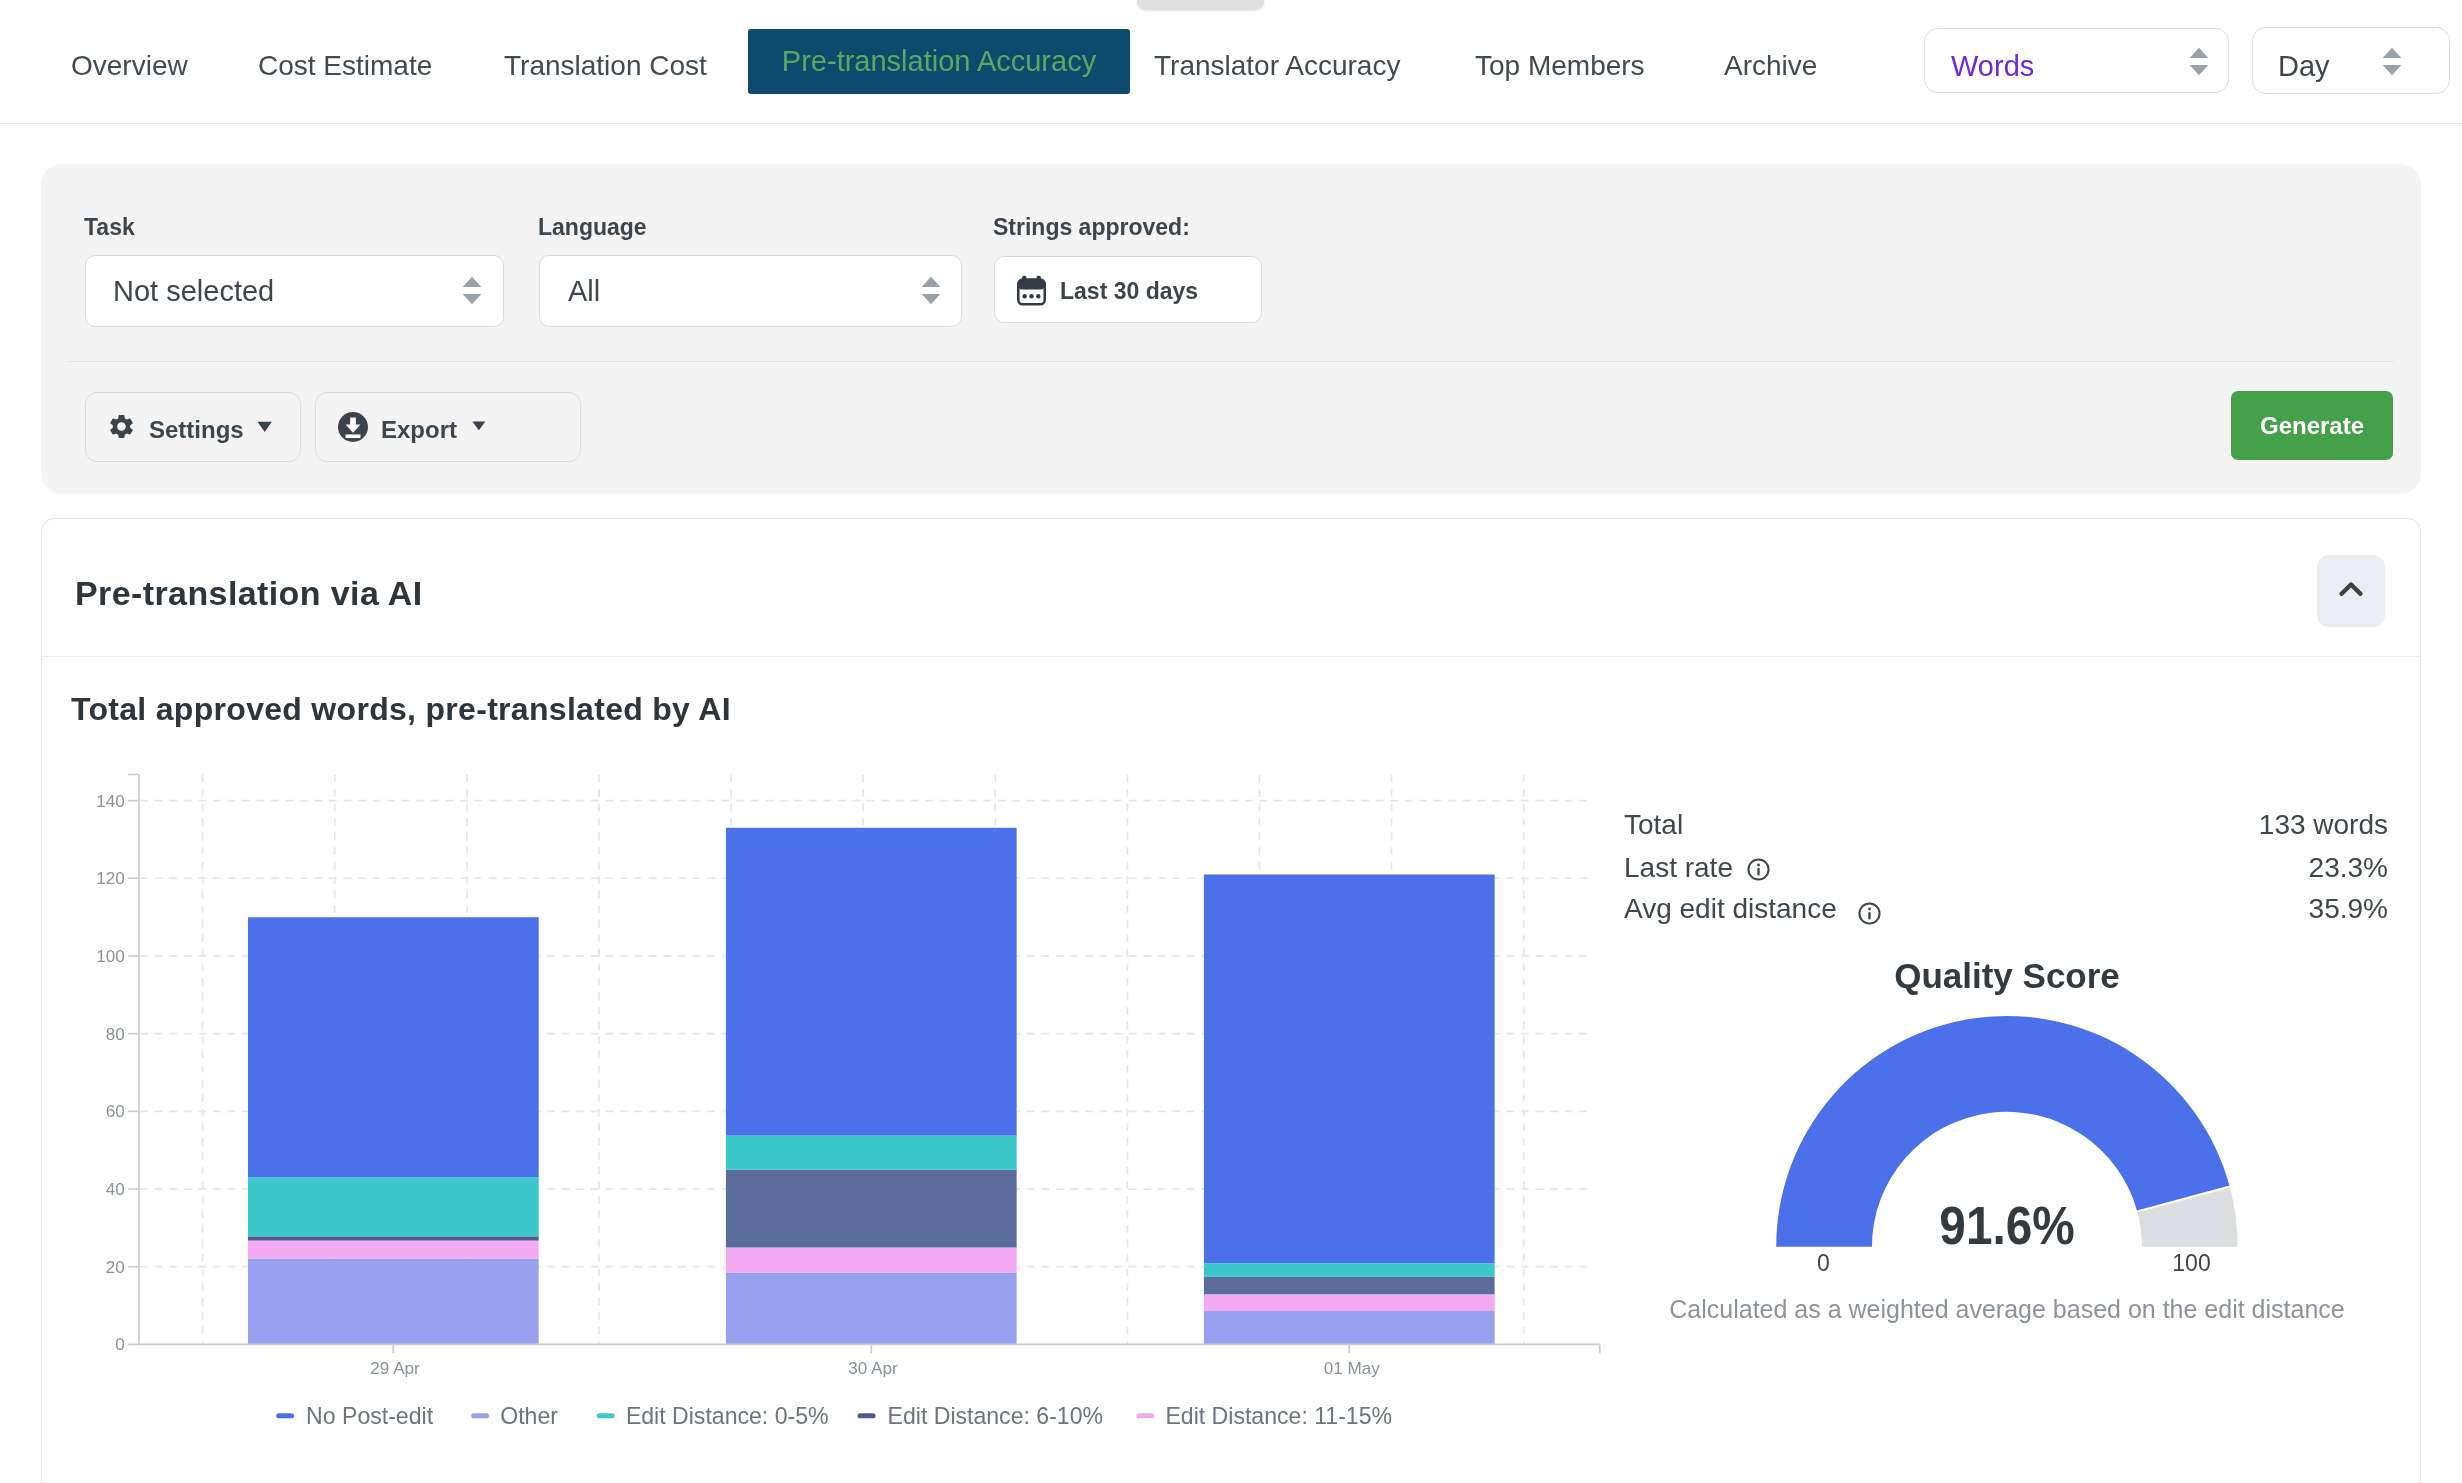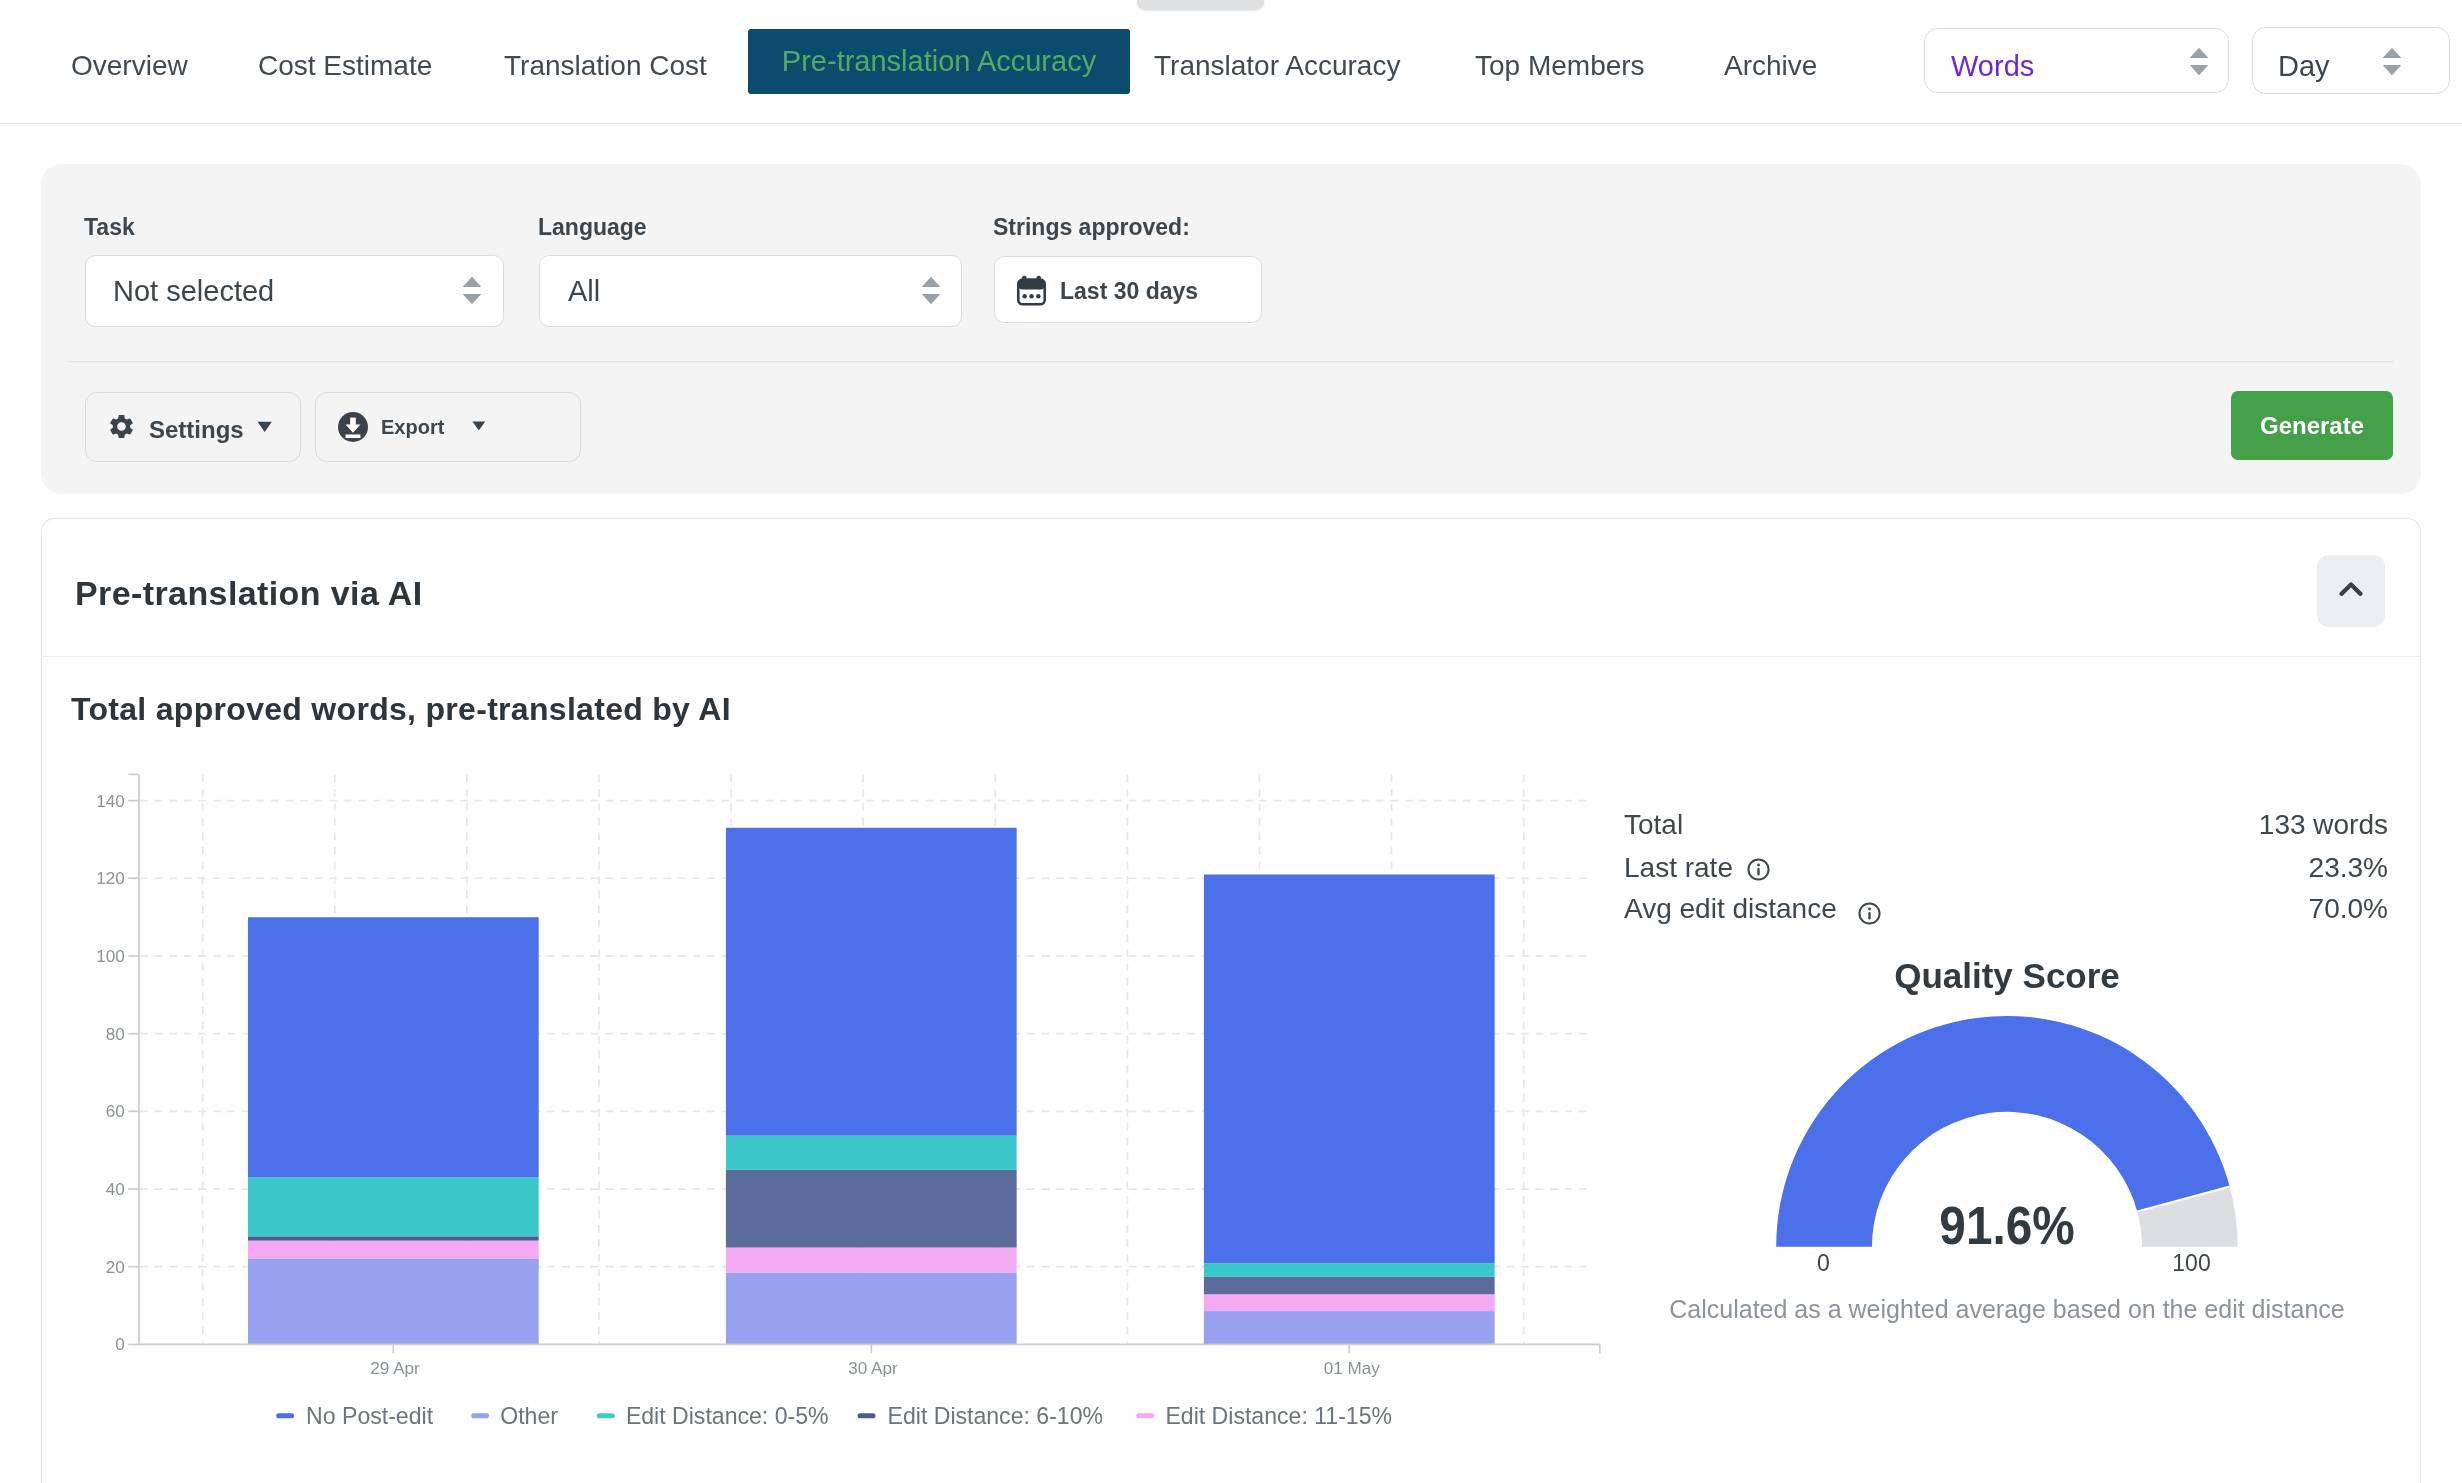--- a/index.html
+++ b/index.html
@@ -83,21 +83,21 @@
     <path d="M9 13 L17.5 1 H0.5 Z" fill="#3b434b"></path>
   </svg>
 
 <div class="btn" style="left:315px; top:392px; width:266px; height:70px; background:transparent;"></div>
 <svg class="abs" style="left:338px; top:412px;" width="30" height="30" viewBox="0 0 35 35">
   <circle cx="17.5" cy="17.5" r="17.5" fill="#3a434b"></circle>
   <rect x="14.2" y="6.5" width="6.6" height="9.5" fill="#fff"></rect>
   <path d="M8.8 14.5 h17.4 L17.5 24.2 Z" fill="#fff"></path>
   <rect x="8.8" y="26.2" width="17.4" height="4.2" fill="#fff"></rect>
 </svg>
-<div class="abs" style="left:381px; top:416px; font-size:20px; font-weight:700; color:#3e464d;">Export</div>
+<div class="abs" style="left:381px; top:416px; font-size:24px; font-weight:700; color:#3e464d;">Export</div>
 <svg class="abs" style="left:472px; top:421px;" width="13.7" height="9.4" viewBox="0 0 16 11">
     <path d="M8 11 L15.5 0.5 H0.5 Z" fill="#3b434b"></path>
   </svg>
 
 <div class="abs" style="left:2231px; top:391px; width:162px; height:69px; background:#44a049; border-radius:7px; text-align:center; line-height:69px; font-size:24px; font-weight:700; color:#fff;">Generate</div>
 
 <div class="abs" style="left:41px; top:518px; width:2380px; height:1026px; background:#fff; border:1.7px solid #e3e5e7; border-radius:13.7px 13.7px 0 0; border-bottom:none;"></div>
 <div class="abs" style="left:75px; top:574px; font-size:34px; font-weight:700; color:#2e363c; letter-spacing:0.4px;">Pre-translation via AI</div>
 <div class="abs" style="left:2317px; top:555px; width:68px; height:72px; background:#ebedef; border-radius:12px;"></div>
 <svg class="abs" style="left:2339px; top:581px;" width="24" height="15.4" viewBox="0 0 28 18">
@@ -200,21 +200,21 @@
     <rect x="1329" y="773" width="21" height="6" rx="3" fill="#f0a9ef"></rect>
     <text x="1363" y="786">Edit Distance: 11-15%</text>
   </g>
 </svg>
 
 <div class="row-label" style="left:1624px; top:809px;">Total</div>
 <div class="row-label" style="left:1624px; top:852px; ">Last rate</div>
 <div class="row-label" style="left:1624px; top:893px;">Avg edit distance</div>
 <div class="row-label" style="left:2046px; top:809px; width:342px; text-align:right;">133 words</div>
 <div class="row-label" style="left:2046px; top:852px; width:342px; text-align:right;">23.3%</div>
-<div class="row-label" style="left:2046px; top:893px; width:342px; text-align:right;">70.0%</div>
+<div class="row-label" style="left:2046px; top:893px; width:342px; text-align:right;">35.9%</div>
 <svg class="abs" style="left:1747px; top:858px;" width="23" height="23" viewBox="0 0 27 27">
     <circle cx="13.5" cy="13.5" r="11.8" fill="none" stroke="#3f474e" stroke-width="2.4"></circle>
     <circle cx="13.5" cy="8.2" r="1.7" fill="#3f474e"></circle>
     <rect x="12.1" y="11.6" width="2.8" height="9" rx="1.2" fill="#3f474e"></rect>
   </svg>
 <svg class="abs" style="left:1858px; top:902px;" width="23" height="23" viewBox="0 0 27 27">
     <circle cx="13.5" cy="13.5" r="11.8" fill="none" stroke="#3f474e" stroke-width="2.4"></circle>
     <circle cx="13.5" cy="8.2" r="1.7" fill="#3f474e"></circle>
     <rect x="12.1" y="11.6" width="2.8" height="9" rx="1.2" fill="#3f474e"></rect>
   </svg>

